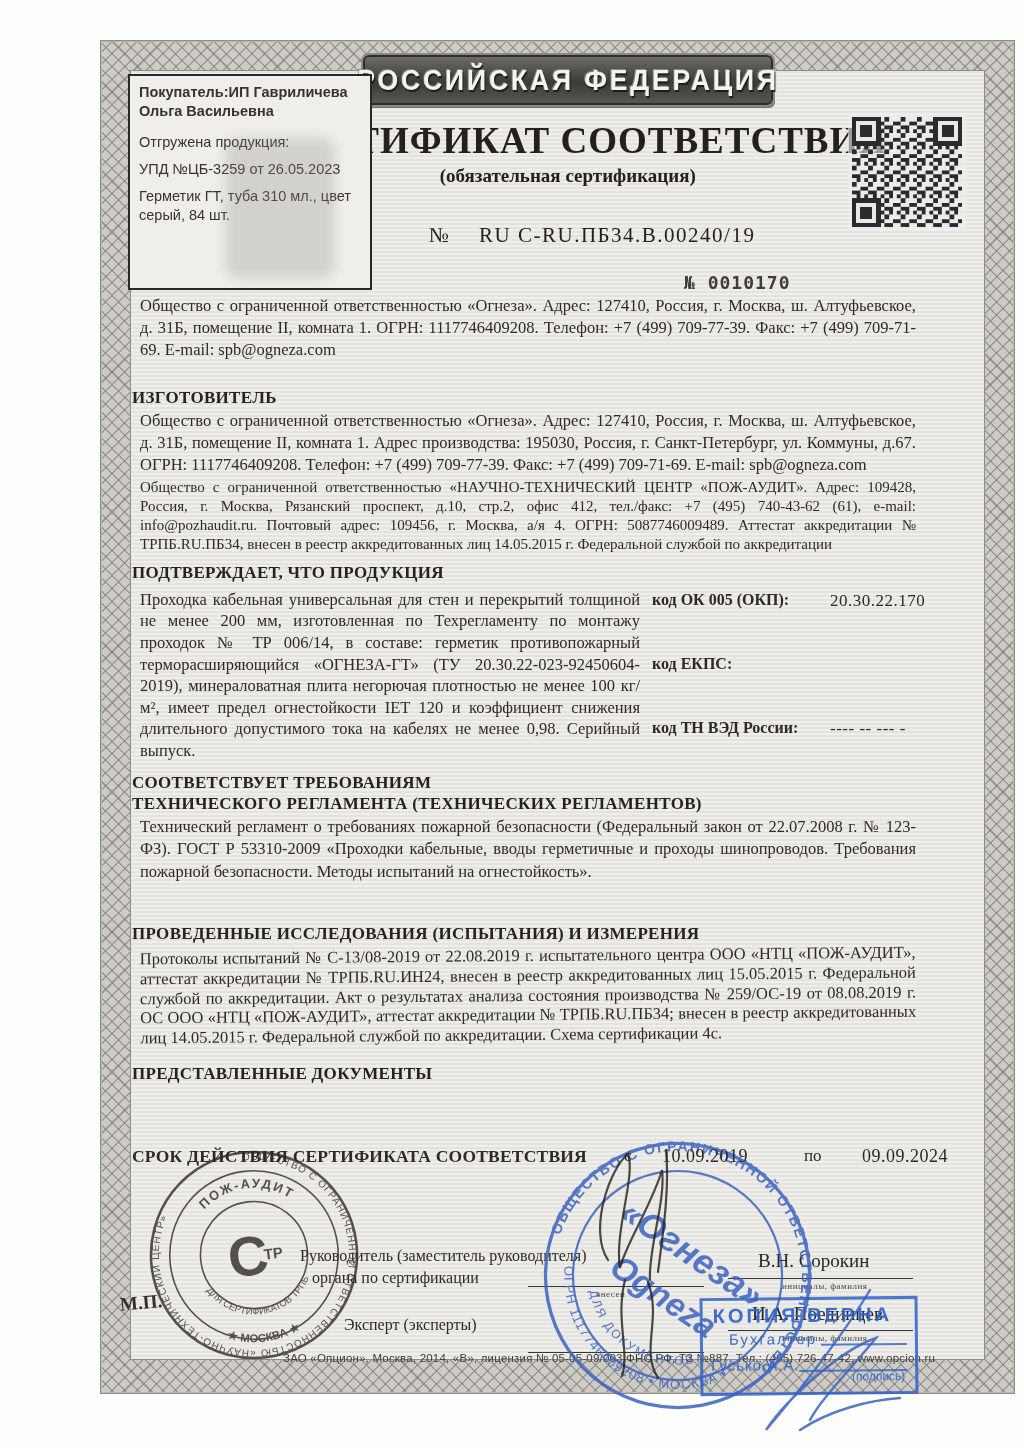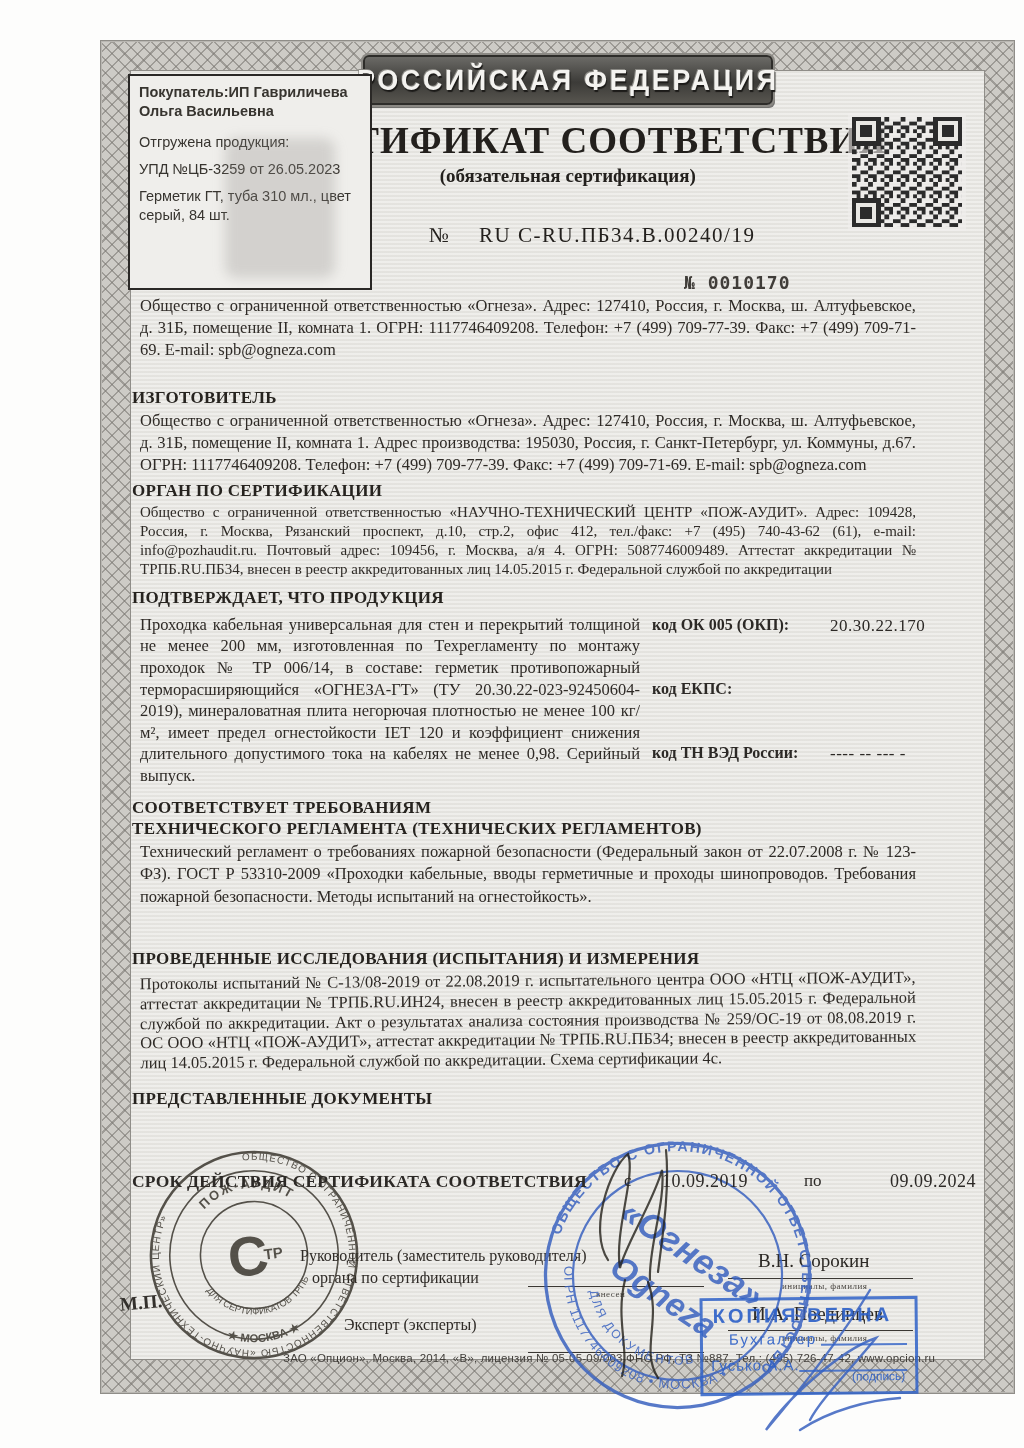--- a/index.html
+++ b/index.html
@@ -47,21 +47,21 @@
   .prod-desc{width:500px;font-size:16.5px;line-height:21.6px;text-align:justify;padding-left:8px;color:#2e2a26;}
   .codes{position:relative;flex:1;margin-left:12px;}
   .code-row{position:absolute;left:0;font-size:16px;white-space:nowrap;}
   .code-row .lbl{font-weight:bold;}
   .code-row .val{position:absolute;left:178px;font-size:17px;letter-spacing:.5px;}
   .validity{position:relative;height:26px;margin-top:62px;white-space:nowrap;}
   .validity .h{position:absolute;left:0;font-weight:bold;font-size:17.5px;letter-spacing:.2px;}
   .validity .w1{position:absolute;left:492px;font-size:17px;}
   .validity .d1{position:absolute;left:530px;font-size:18px;letter-spacing:.5px;}
   .validity .w2{position:absolute;left:672px;font-size:17px;}
-  .validity .d2{position:absolute;left:730px;font-size:18px;letter-spacing:.5px;margin-left:28px;}
+  .validity .d2{position:absolute;left:730px;font-size:18px;letter-spacing:.5px;}
   
   .abs{position:absolute;white-space:nowrap;}
   .role{font-size:16px;color:#2e2a26;}
   .sig-line{border-top:1.4px solid #3a3733;height:0;}
   .cap{font-size:9px;color:#4a4742;letter-spacing:.5px;}
   .name{font-size:19px;color:#2b2824;}
   .mp{font-size:19px;font-weight:bold;transform:rotate(-5deg);color:#33302c;}
   .footer-print{font-family:"Liberation Sans",sans-serif;font-size:11.5px;color:#3f3c38;letter-spacing:.2px;}
   
   .stamp{pointer-events:none;}
@@ -134,21 +134,20 @@
   <div id="flow">
     <div style="position:relative;margin-top:4px;">
       <span class="sec-h">ЗАЯВИТЕЛЬ</span>
       <span class="form-no">№ 0010170</span>
     </div>
     <div class="sec-b">Общество с ограниченной ответственностью «Огнеза». Адрес: 127410, Россия, г. Москва, ш. Алтуфьевское, д. 31Б, помещение II, комната 1. ОГРН: 1117746409208. Телефон: +7 (499) 709-77-39. Факс: +7 (499) 709-71-69. E-mail: spb@ogneza.com</div>
 
     <div class="sec-h" style="margin-top:27px;">ИЗГОТОВИТЕЛЬ</div>
     <div class="sec-b">Общество с ограниченной ответственностью «Огнеза». Адрес: 127410, Россия, г. Москва, ш. Алтуфьевское, д. 31Б, помещение II, комната 1. Адрес производства: 195030, Россия, г. Санкт-Петербург, ул. Коммуны, д.67. ОГРН: 1117746409208. Телефон: +7 (499) 709-77-39. Факс: +7 (499) 709-71-69. E-mail: spb@ogneza.com</div>
 
-    <div class="sec-h" style="margin-top:4px;">ОРГАН ПО СЕРТИФИКАЦИИ</div>
     <div class="sec-b small">Общество с ограниченной ответственностью «НАУЧНО-ТЕХНИЧЕСКИЙ ЦЕНТР «ПОЖ-АУДИТ». Адрес: 109428, Россия, г. Москва, Рязанский проспект, д.10, стр.2, офис 412, тел./факс: +7 (495) 740-43-62 (61), e-mail: info@pozhaudit.ru. Почтовый адрес: 109456, г. Москва, а/я 4. ОГРН: 5087746009489. Аттестат аккредитации № ТРПБ.RU.ПБ34, внесен в реестр аккредитованных лиц 14.05.2015 г. Федеральной службой по аккредитации</div>
 
     <div class="sec-h" style="margin-top:8px;">ПОДТВЕРЖДАЕТ, ЧТО ПРОДУКЦИЯ</div>
     <div class="prod-row">
       <div class="prod-desc">Проходка кабельная универсальная для стен и перекрытий толщиной не менее 200 мм, изготовленная по Техрегламенту по монтажу проходок № ТР 006/14, в составе: герметик противопожарный терморасширяющийся «ОГНЕЗА-ГТ» (ТУ 20.30.22-023-92450604-2019), минераловатная плита негорючая плотностью не менее 100 кг/м², имеет предел огнестойкости IET 120 и коэффициент снижения длительного допустимого тока на кабелях не менее 0,98. Серийный выпуск.</div>
       <div class="codes">
         <div class="code-row" style="top:2px;">
           <span class="lbl">код ОК 005 (ОКП):</span>
           <span class="val">20.30.22.170</span>
         </div>

